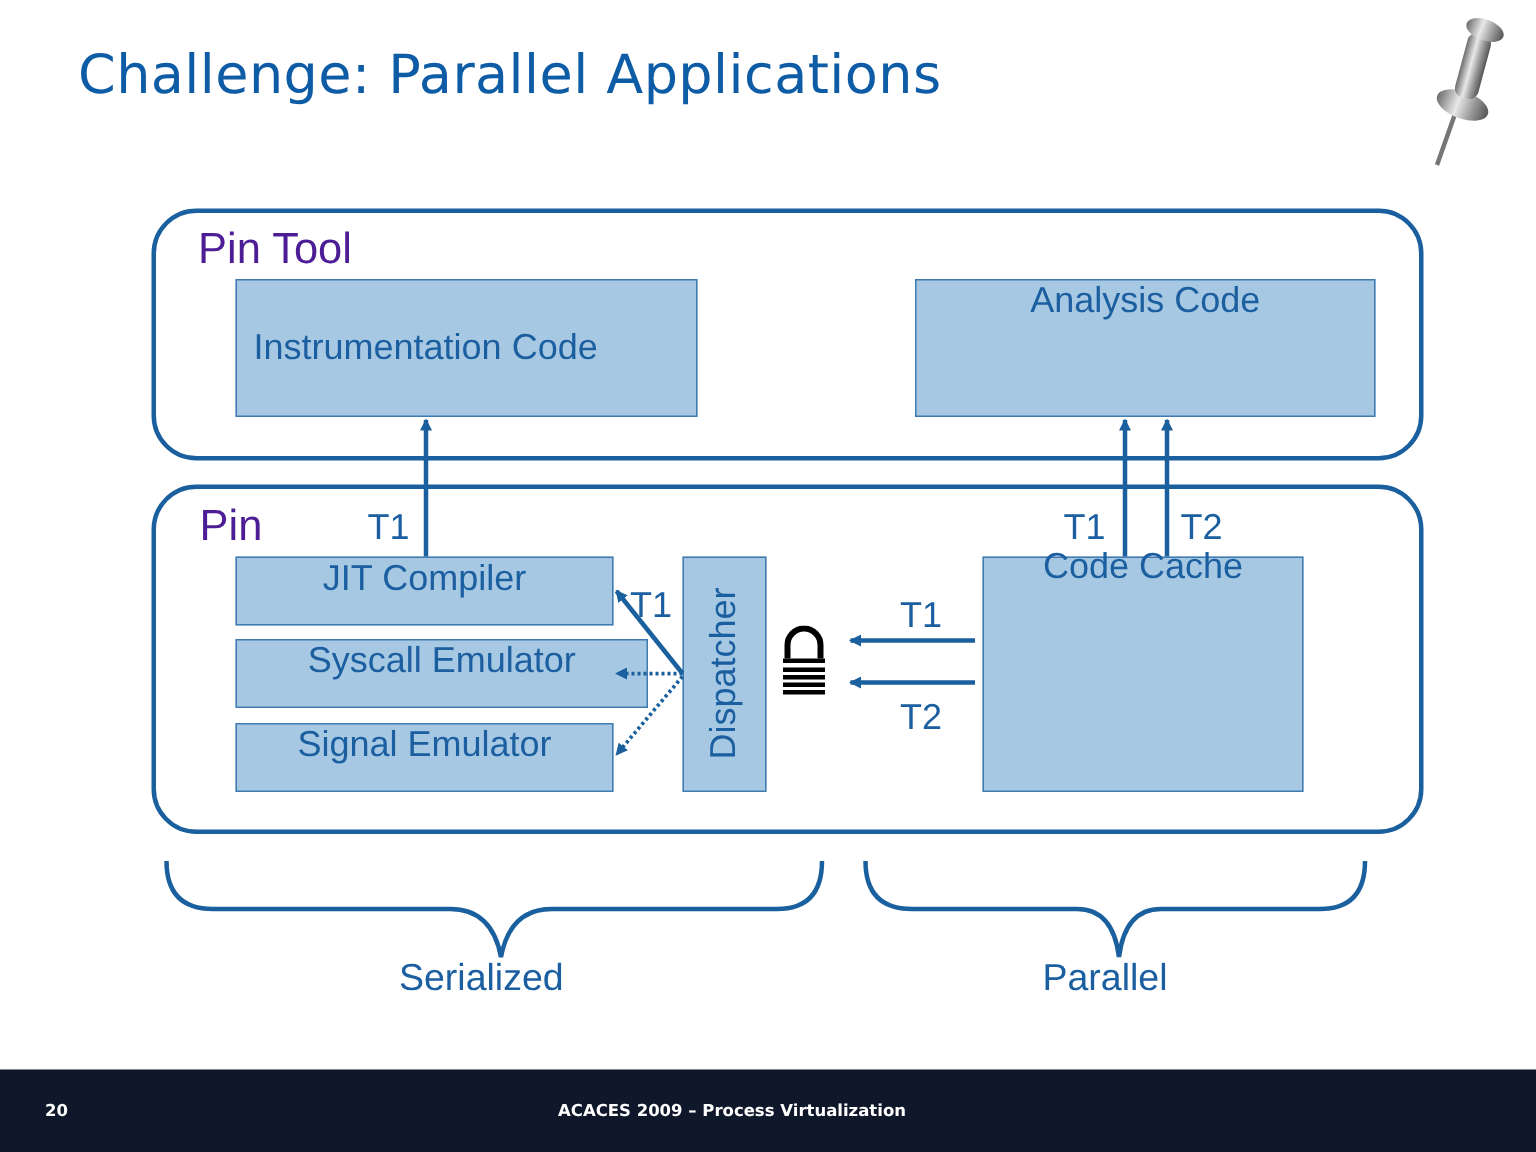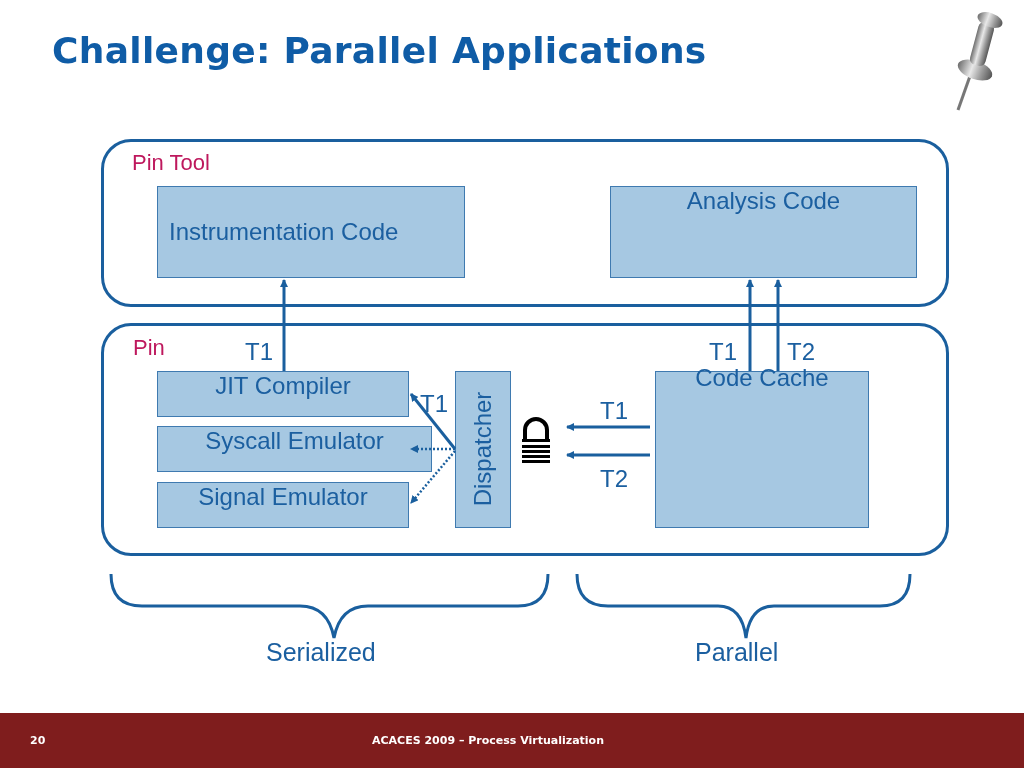--- a/index.html
+++ b/index.html
@@ -1,27 +1,27 @@
 <!DOCTYPE html>
 <html><head>
 <meta charset="utf-8">
 <style>
   html, body { margin:0; padding:0; }
   body { width:1024px; height:768px; position:relative; overflow:hidden; background:#ffffff; font-family:"Liberation Sans", sans-serif; }
-  .title { position:absolute; left:52px; top:30px; font-family:"DejaVu Sans", sans-serif; font-weight:bold; font-size:36px; color:#0f5ca6; letter-spacing:0.3px; }
+  .title { position:absolute; left:52px; top:30px; font-family:"DejaVu Sans", sans-serif; font-weight:normal; font-size:36px; color:#0f5ca6; letter-spacing:0.3px; }
   .pin-img { position:absolute; left:948px; top:6px; width:60px; height:106px; }
   .group { position:absolute; border:3px solid #1a5f9e; border-radius:30px; box-sizing:border-box; }
-  .group-label { position:absolute; font-size:22px; color:#be185d; }
+  .group-label { position:absolute; font-size:29px; color:#4c1d95; }
   .box { position:absolute; background:#a6c8e2; border:1.5px solid #3f7ab0; box-sizing:border-box; color:#1b5fa0; font-size:24px; display:flex; align-items:flex-start; justify-content:center; text-align:center; }
   .box.left { justify-content:flex-start; padding-left:11px; text-align:left; line-height:34px; }
   .tlabel { position:absolute; font-size:24px; color:#1b5fa0; }
   .vert-text { position:absolute; transform:rotate(-90deg); transform-origin:center; white-space:nowrap; font-size:24px; color:#1b5fa0; }
   svg.overlay { position:absolute; left:0; top:0; width:1024px; height:768px; pointer-events:none; }
   .caption { position:absolute; font-size:25px; color:#1b5fa0; }
-  .footer { position:absolute; left:0; top:713px; width:1024px; height:55px; background:#7f1d1d; color:#ffffff; font-family:"DejaVu Sans", sans-serif; font-weight:bold; font-size:11px; }
+  .footer { position:absolute; left:0; top:713px; width:1024px; height:55px; background:#0f172a; color:#ffffff; font-family:"DejaVu Sans", sans-serif; font-weight:bold; font-size:11px; }
   .footer .num { position:absolute; left:30px; top:21px; }
   .footer .conf { position:absolute; left:0; width:976px; text-align:center; top:21px; }
 </style>
 </head>
 <body>
 
 <div class="title">Challenge: Parallel Applications</div>
 
 <svg class="pin-img" viewBox="0 0 60 106">
   <defs>

